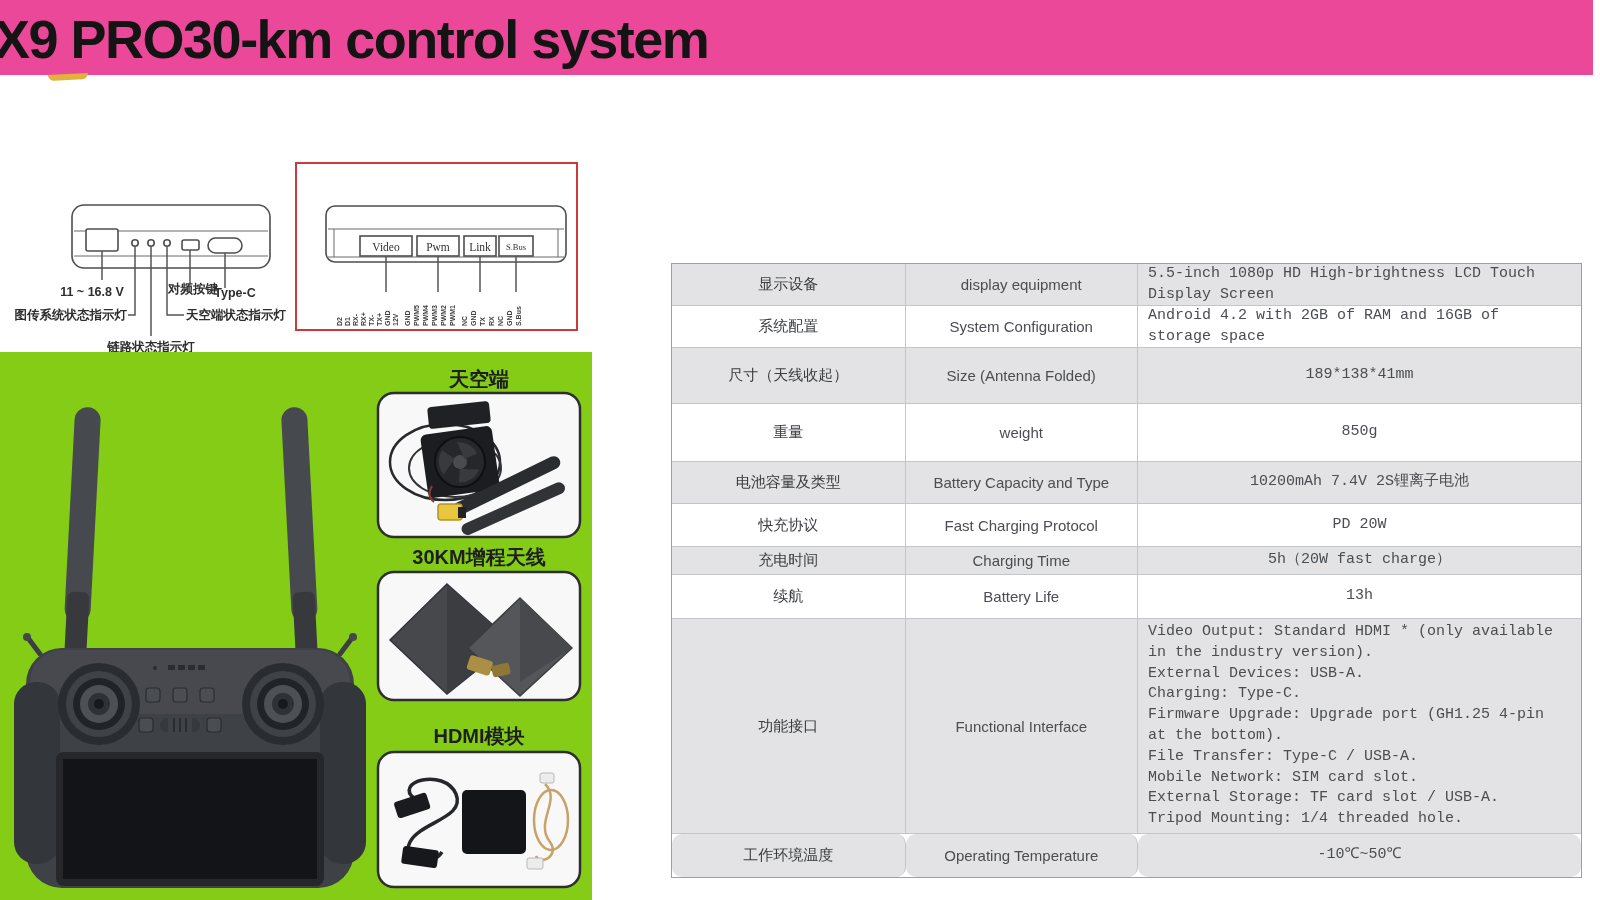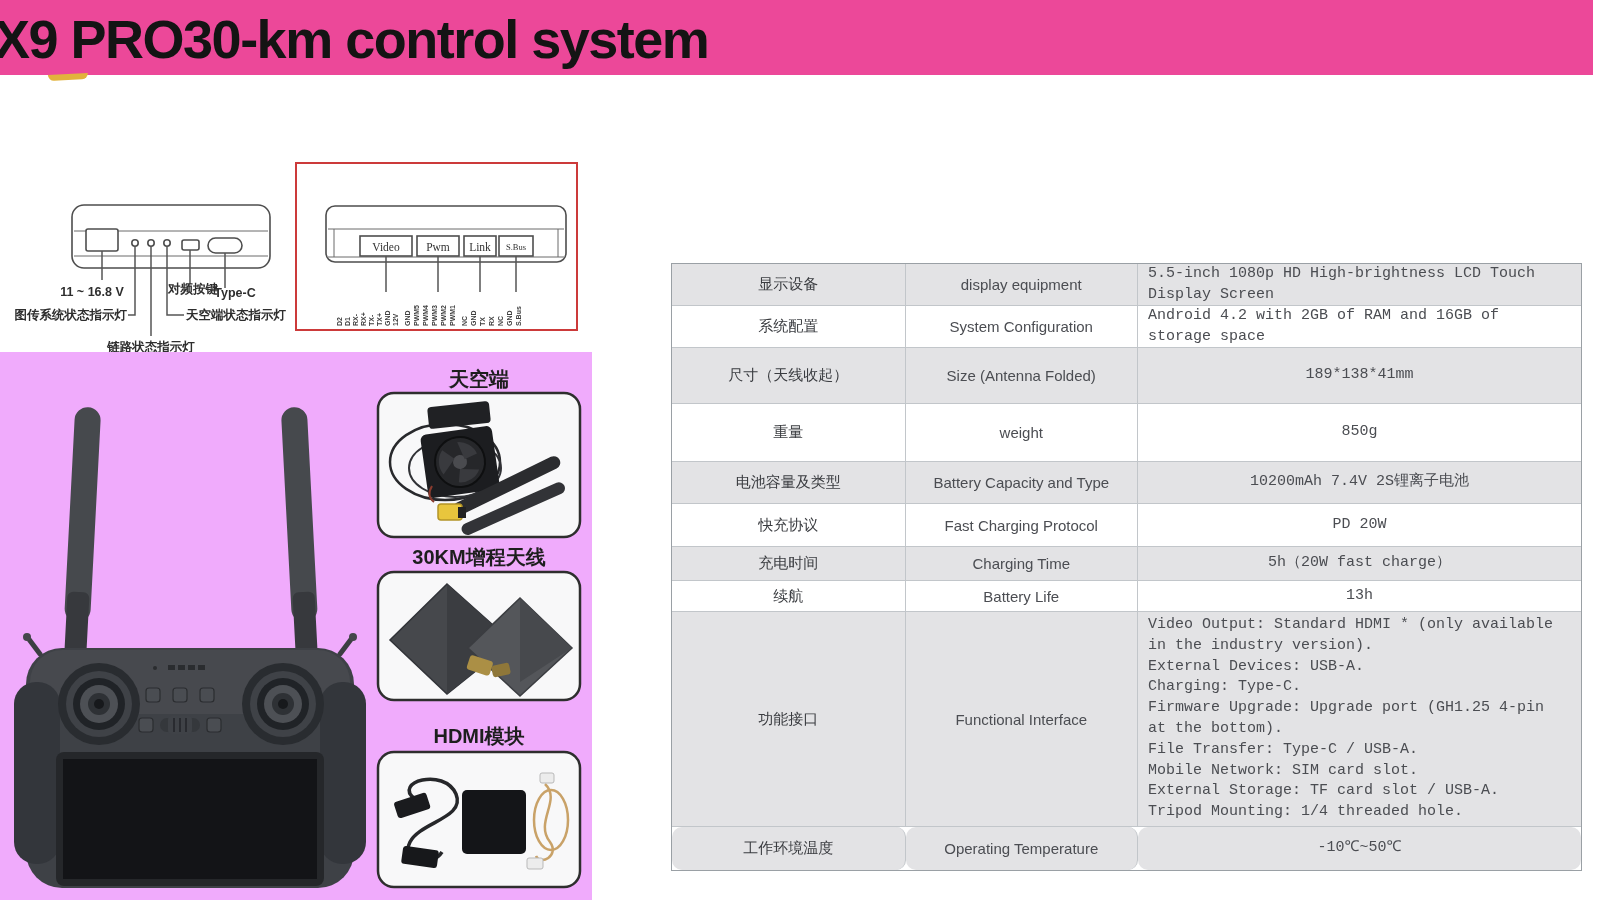--- a/index.html
+++ b/index.html
@@ -18,21 +18,21 @@
   .diagram-right{position:absolute;left:290px;top:155px;}
   .dline{stroke:#555;stroke-width:1.5;fill:none;}
   .dshape{stroke:#4e4e4e;stroke-width:1.6;fill:#ffffff;}
   .dthin{stroke:#6a6a6a;stroke-width:1;fill:none;}
   .dlabel{font-family:"Liberation Sans","DejaVu Sans",sans-serif;font-size:12.5px;font-weight:700;fill:#2e2e2e;}
   .portlabel{font-family:"Liberation Serif","DejaVu Serif",serif;font-size:11.5px;fill:#333;}
   .pinlabel{font-family:"Liberation Sans","DejaVu Sans",sans-serif;font-size:7px;font-weight:700;fill:#3d3d3d;}
   .redframe{stroke:#cc3a3a;stroke-width:2;fill:none;}
 
   
-  .photo-area{position:absolute;left:0;top:352px;width:592px;height:548px;background:#f0abfc;}
+  .photo-area{position:absolute;left:0;top:352px;width:592px;height:548px;background:#84cc16;}
   .acclabel{font-family:"Liberation Sans","DejaVu Sans",sans-serif;font-size:20px;font-weight:700;fill:#1e1e1e;}
 
   
   .spec-table{position:absolute;left:671px;top:263px;width:911px;border:1px solid #9aa0a5;
     box-sizing:border-box;background:#fff;}
   .srow{display:flex;width:100%;box-sizing:border-box;}
   .srow > div{box-sizing:border-box;border-right:1px solid #c2c6ca;border-bottom:1px solid #c2c6ca;
     display:flex;align-items:center;justify-content:center;text-align:left;
     font-size:15px;color:#4b4d52;padding:2px 10px;}
   .srow > div:last-child{border-right:none;}
@@ -252,26 +252,26 @@
     <div class="srow gray" style="height:42px">
       <div class="c-cn">电池容量及类型</div>
       <div class="c-en">Battery Capacity and Type</div>
       <div class="c-val">10200mAh 7.4V 2S锂离子电池</div>
     </div>
     <div class="srow" style="height:43px">
       <div class="c-cn">快充协议</div>
       <div class="c-en">Fast Charging Protocol</div>
       <div class="c-val">PD 20W</div>
     </div>
-    <div class="srow gray" style="height:34px">
+    <div class="srow gray" style="height:28px">
       <div class="c-cn">充电时间</div>
       <div class="c-en">Charging Time</div>
       <div class="c-val">5h（20W fast charge）</div>
     </div>
-    <div class="srow" style="height:31px">
+    <div class="srow" style="height:44px">
       <div class="c-cn">续航</div>
       <div class="c-en">Battery Life</div>
       <div class="c-val">13h</div>
     </div>
     <div class="srow gray" style="height:215px">
       <div class="c-cn">功能接口</div>
       <div class="c-en">Functional Interface</div>
       <div class="c-val">Video Output: Standard HDMI * (only available in the industry version).
 External Devices: USB-A.
 Charging: Type-C.

